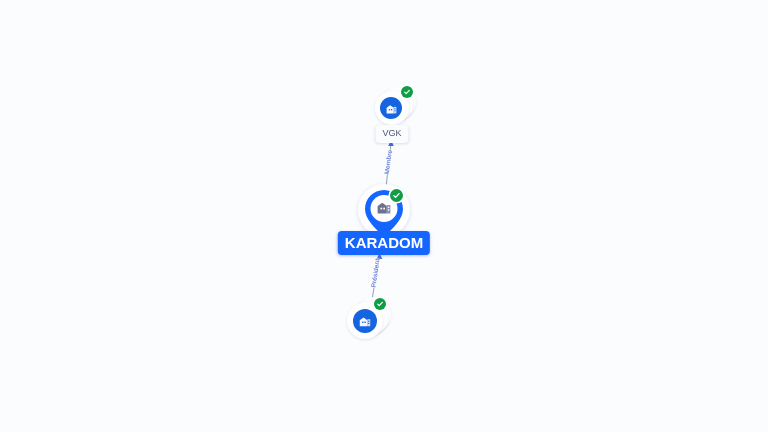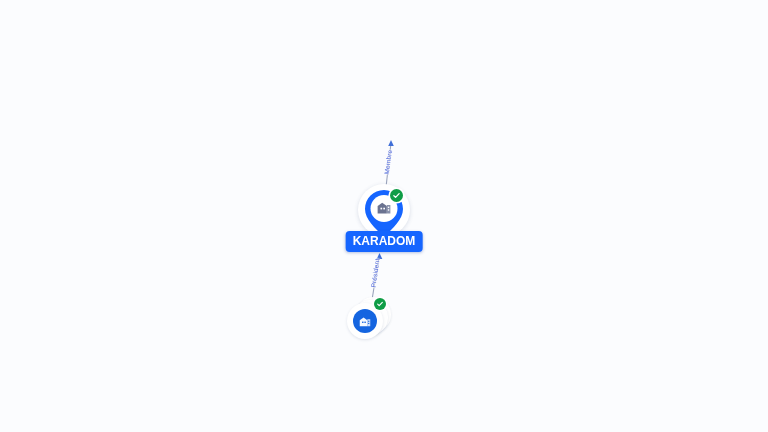--- a/index.html
+++ b/index.html
@@ -101,21 +101,21 @@
   .pill-plain {
     background: #fbfcfe;
     color: #4e5770;
     font-size: 9px;
     padding: 4px 7px 5px;
     box-shadow: 0 1px 3px rgba(40, 60, 110, 0.16);
   }
   .pill-selected {
     background: #1565ff;
     color: #ffffff;
-    font-size: 12px;
+    font-size: 15px;
     font-weight: bold;
     padding: 4px 7px 5px;
     box-shadow: 0 1px 3px rgba(20, 60, 160, 0.3);
   }
 
   
   .pin-wrap {
     position: absolute;
     left: 50%;
     top: 50%;
@@ -142,20 +142,47 @@
     <path d="M 391 140 L 388.2 146 L 393.8 146 Z" fill="#3f6fd8"></path>
 
     <path d="M 372 300 L 379 256" stroke="#9aa3bb" stroke-width="1.1" fill="none"></path>
     <path d="M 379.5 253 L 376.7 259 L 382.3 259 Z" fill="#3f6fd8"></path>
   </svg>
 
   <div class="edge-label" style="left:388px; top:162px; transform: translate(-50%,-50%) rotate(-82deg);">Membre</div>
 
   <div class="edge-label" style="left:375px; top:273px; transform: translate(-50%,-50%) rotate(-82deg);">Président</div>
 
+  <div class="node" style="left:397px; top:107px; width:46px; height:46px;">
+
+    <div class="stack" style="width:46px; height:46px;">
+      <i style="width:33px; height:33px; left:9px;  top:1px;  opacity:.95;"></i>
+      <i style="width:33px; height:33px; left:6px;  top:4px;  opacity:.97;"></i>
+      <i style="width:34px; height:34px; left:1px;  top:7px;"></i>
+    </div>
+
+    <div class="disc" style="width:22px; height:22px; margin-left:-6px; margin-top:1px;">
+      <svg width="13" height="13" viewBox="0 0 24 24" fill="none">
+        <path d="M3 21V10.5L9.5 6l6.5 4.5V21z" fill="#ffffff" opacity="0.96"></path>
+        <path d="M16 21V9h5v12z" fill="#ffffff" opacity="0.8"></path>
+        <rect x="7" y="13" width="2.4" height="2.4" fill="#1565e0"></rect>
+        <rect x="11" y="13" width="2.4" height="2.4" fill="#1565e0"></rect>
+        <rect x="17.4" y="11.5" width="2" height="2" fill="#1565e0"></rect>
+        <rect x="17.4" y="15.2" width="2" height="2" fill="#1565e0"></rect>
+      </svg>
+    </div>
+
+    <div class="badge" style="width:12px; height:12px; left:27px; top:2px;">
+      <svg width="8" height="8" viewBox="0 0 24 24">
+        <path d="M5 12.5l4.5 4.5L19 7" stroke="#ffffff" stroke-width="3.4" fill="none" stroke-linecap="round" stroke-linejoin="round"></path>
+      </svg>
+    </div>
+
+    <div class="pill pill-plain" style="top:41px; margin-left:-5px;">VGK</div>
+  </div>
 
   <div class="node" style="left:384px; top:212px; width:56px; height:56px;">
 
     <div class="pin-halo" style="width:52px; height:52px; margin-top:-2px;"></div>
 
     <div class="pin-wrap" style="width:42px; height:50px; margin-top:1px;">
       <svg width="42" height="50" viewBox="0 0 42 50">
         <path d="M21 2 C10.5 2 2 10.5 2 21 C2 31.5 12 40 21 49 C30 40 40 31.5 40 21 C40 10.5 31.5 2 21 2 Z" fill="#1565ff"></path>
         <circle cx="21" cy="20.5" r="13.5" fill="#ffffff"></circle>
       </svg>

